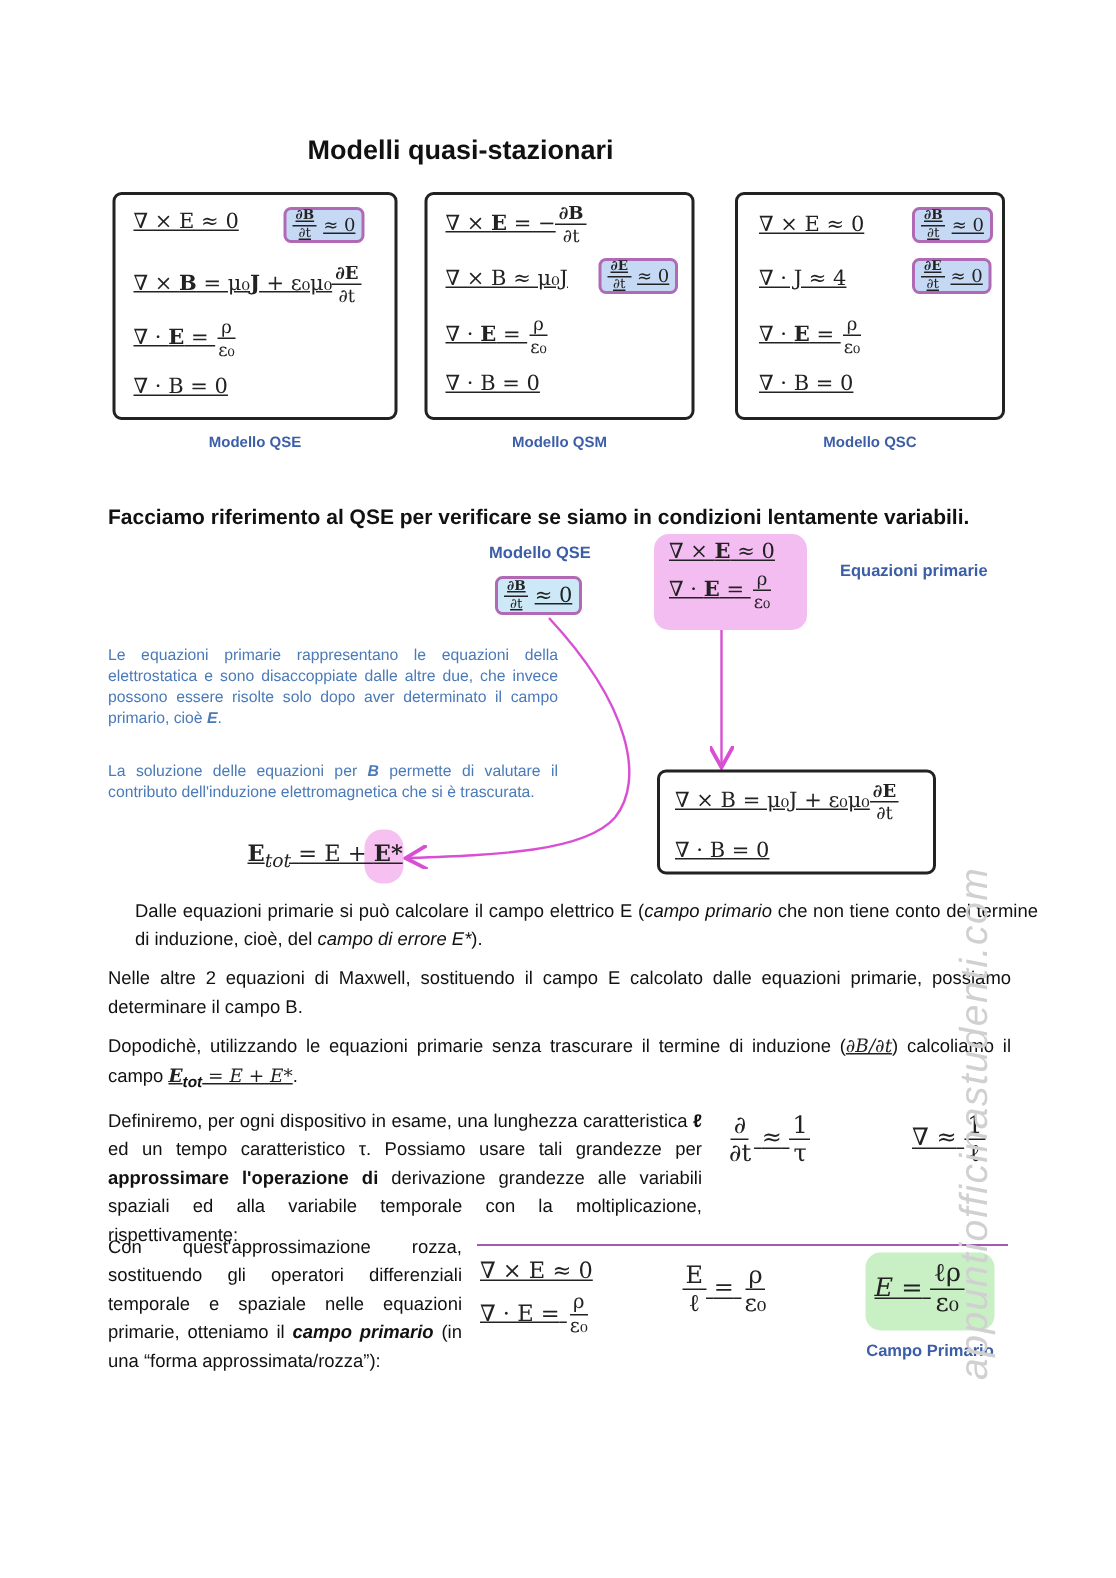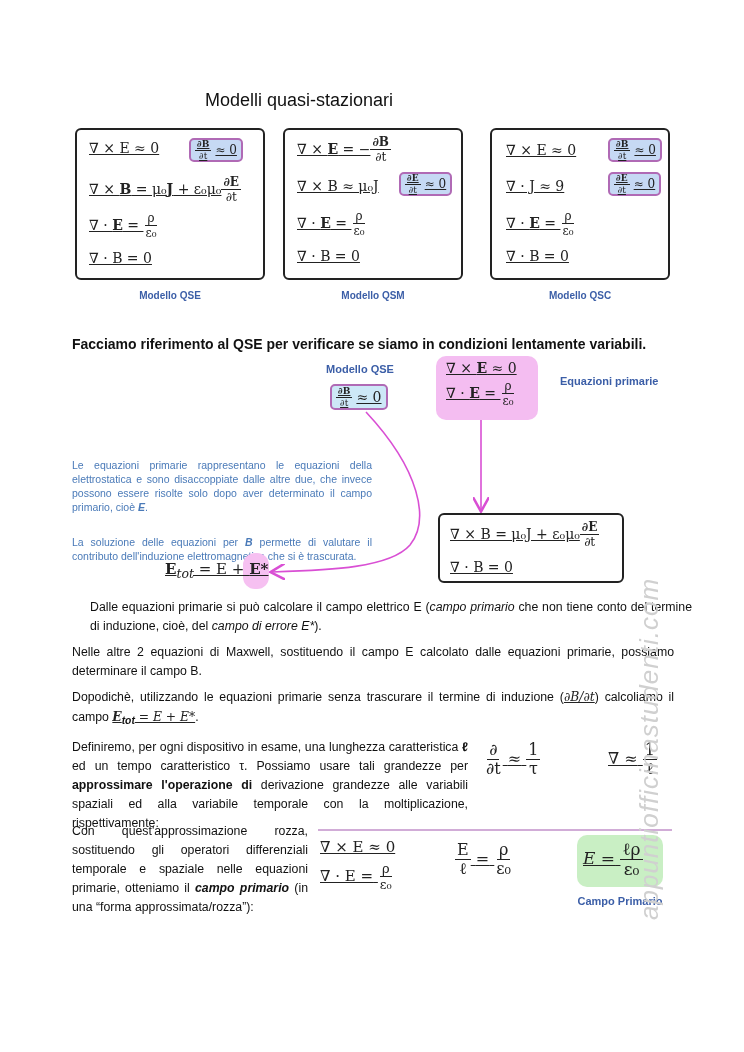--- a/index.html
+++ b/index.html
@@ -5,27 +5,27 @@
   * { box-sizing: border-box; margin: 0; padding: 0; }
   html, body { width: 744px; height: 1052px; background: #ffffff; overflow: hidden; }
   body { position: relative; font-family: "Liberation Sans", sans-serif; color: #111; }
   .abs { position: absolute; }
   .math { font-family: "DejaVu Serif", serif; color: #222; white-space: nowrap; text-decoration: underline; }
   .mb { font-weight: bold; }
   .frac { display: inline-flex; flex-direction: column; align-items: center; vertical-align: middle; line-height: 1; }
   .frac .num { border-bottom: 1px solid #222; padding: 0 2px 1px; }
   .frac .den { padding: 1px 2px 0; }
   .frac.small { font-size: 9px; }
-  .title { left: 205px; top: 90px; font-size: 18px; font-weight: normal; color: #111; }
+  .title { left: 205px; top: 90px; font-size: 18px; font-weight: bold; color: #111; }
   .model-box { border: 2px solid #222; border-radius: 6px; background: #fff; }
   .model-label { font-size: 10px; font-weight: bold; color: #3b5ea7; text-align: center; }
   .eq { position: absolute; font-size: 14px; }
   .hl-blue { position: absolute; background: #c6d9f4; border: 2px solid #b06ab5; border-radius: 5px; font-size: 12px; padding: 0 4px; display: flex; align-items: center; gap: 4px; }
   .body-text { font-family: "Liberation Sans", sans-serif; font-size: 12.3px; line-height: 19px; color: #111; text-align: justify; }
-  .blue-text { font-size: 10.5px; line-height: 14px; color: #4a7ab8; text-align: justify; margin-top: 28px; }
+  .blue-text { font-size: 10.5px; line-height: 14px; color: #4a7ab8; text-align: justify; }
   .pink-box { background: #f4bdf1; border-radius: 10px; }
   .green-box { background: #c9efc4; border-radius: 10px; }
   .watermark { font-size: 26px; color: #d0d0d0; transform: rotate(-90deg); transform-origin: left top; white-space: nowrap; font-style: italic; letter-spacing: 1px; }
   .bold { font-weight: bold; }
 </style>
 </head>
 <body>
 
 <div class="abs title">Modelli quasi-stazionari</div>
 
@@ -73,21 +73,21 @@
 
 <div class="abs model-box" style="left:490px; top:128px; width:180px; height:152px;">
   <div class="eq math" style="left:14px; top:12px;">∇ × E ≈ 0</div>
   <div class="hl-blue math" style="left:116px; top:8px; height:24px;">
     <span class="frac small">
         <span class="num mb">∂B</span>
         <span class="den">∂t</span>
       </span>
     <span>≈ 0</span>
   </div>
-  <div class="eq math" style="left:14px; top:48px;">∇ · J ≈ 9</div>
+  <div class="eq math" style="left:14px; top:48px;">∇ · J ≈ 4</div>
   <div class="hl-blue math" style="left:116px; top:42px; height:24px;">
     <span class="frac small">
         <span class="num mb">∂E</span>
         <span class="den">∂t</span>
       </span>
     <span>≈ 0</span>
   </div>
   <div class="eq math" style="left:14px; top:80px;">∇ · <b>E</b> = <span class="frac" style="font-size:12px;">
         <span class="num">ρ</span>
         <span class="den">ε₀</span>

